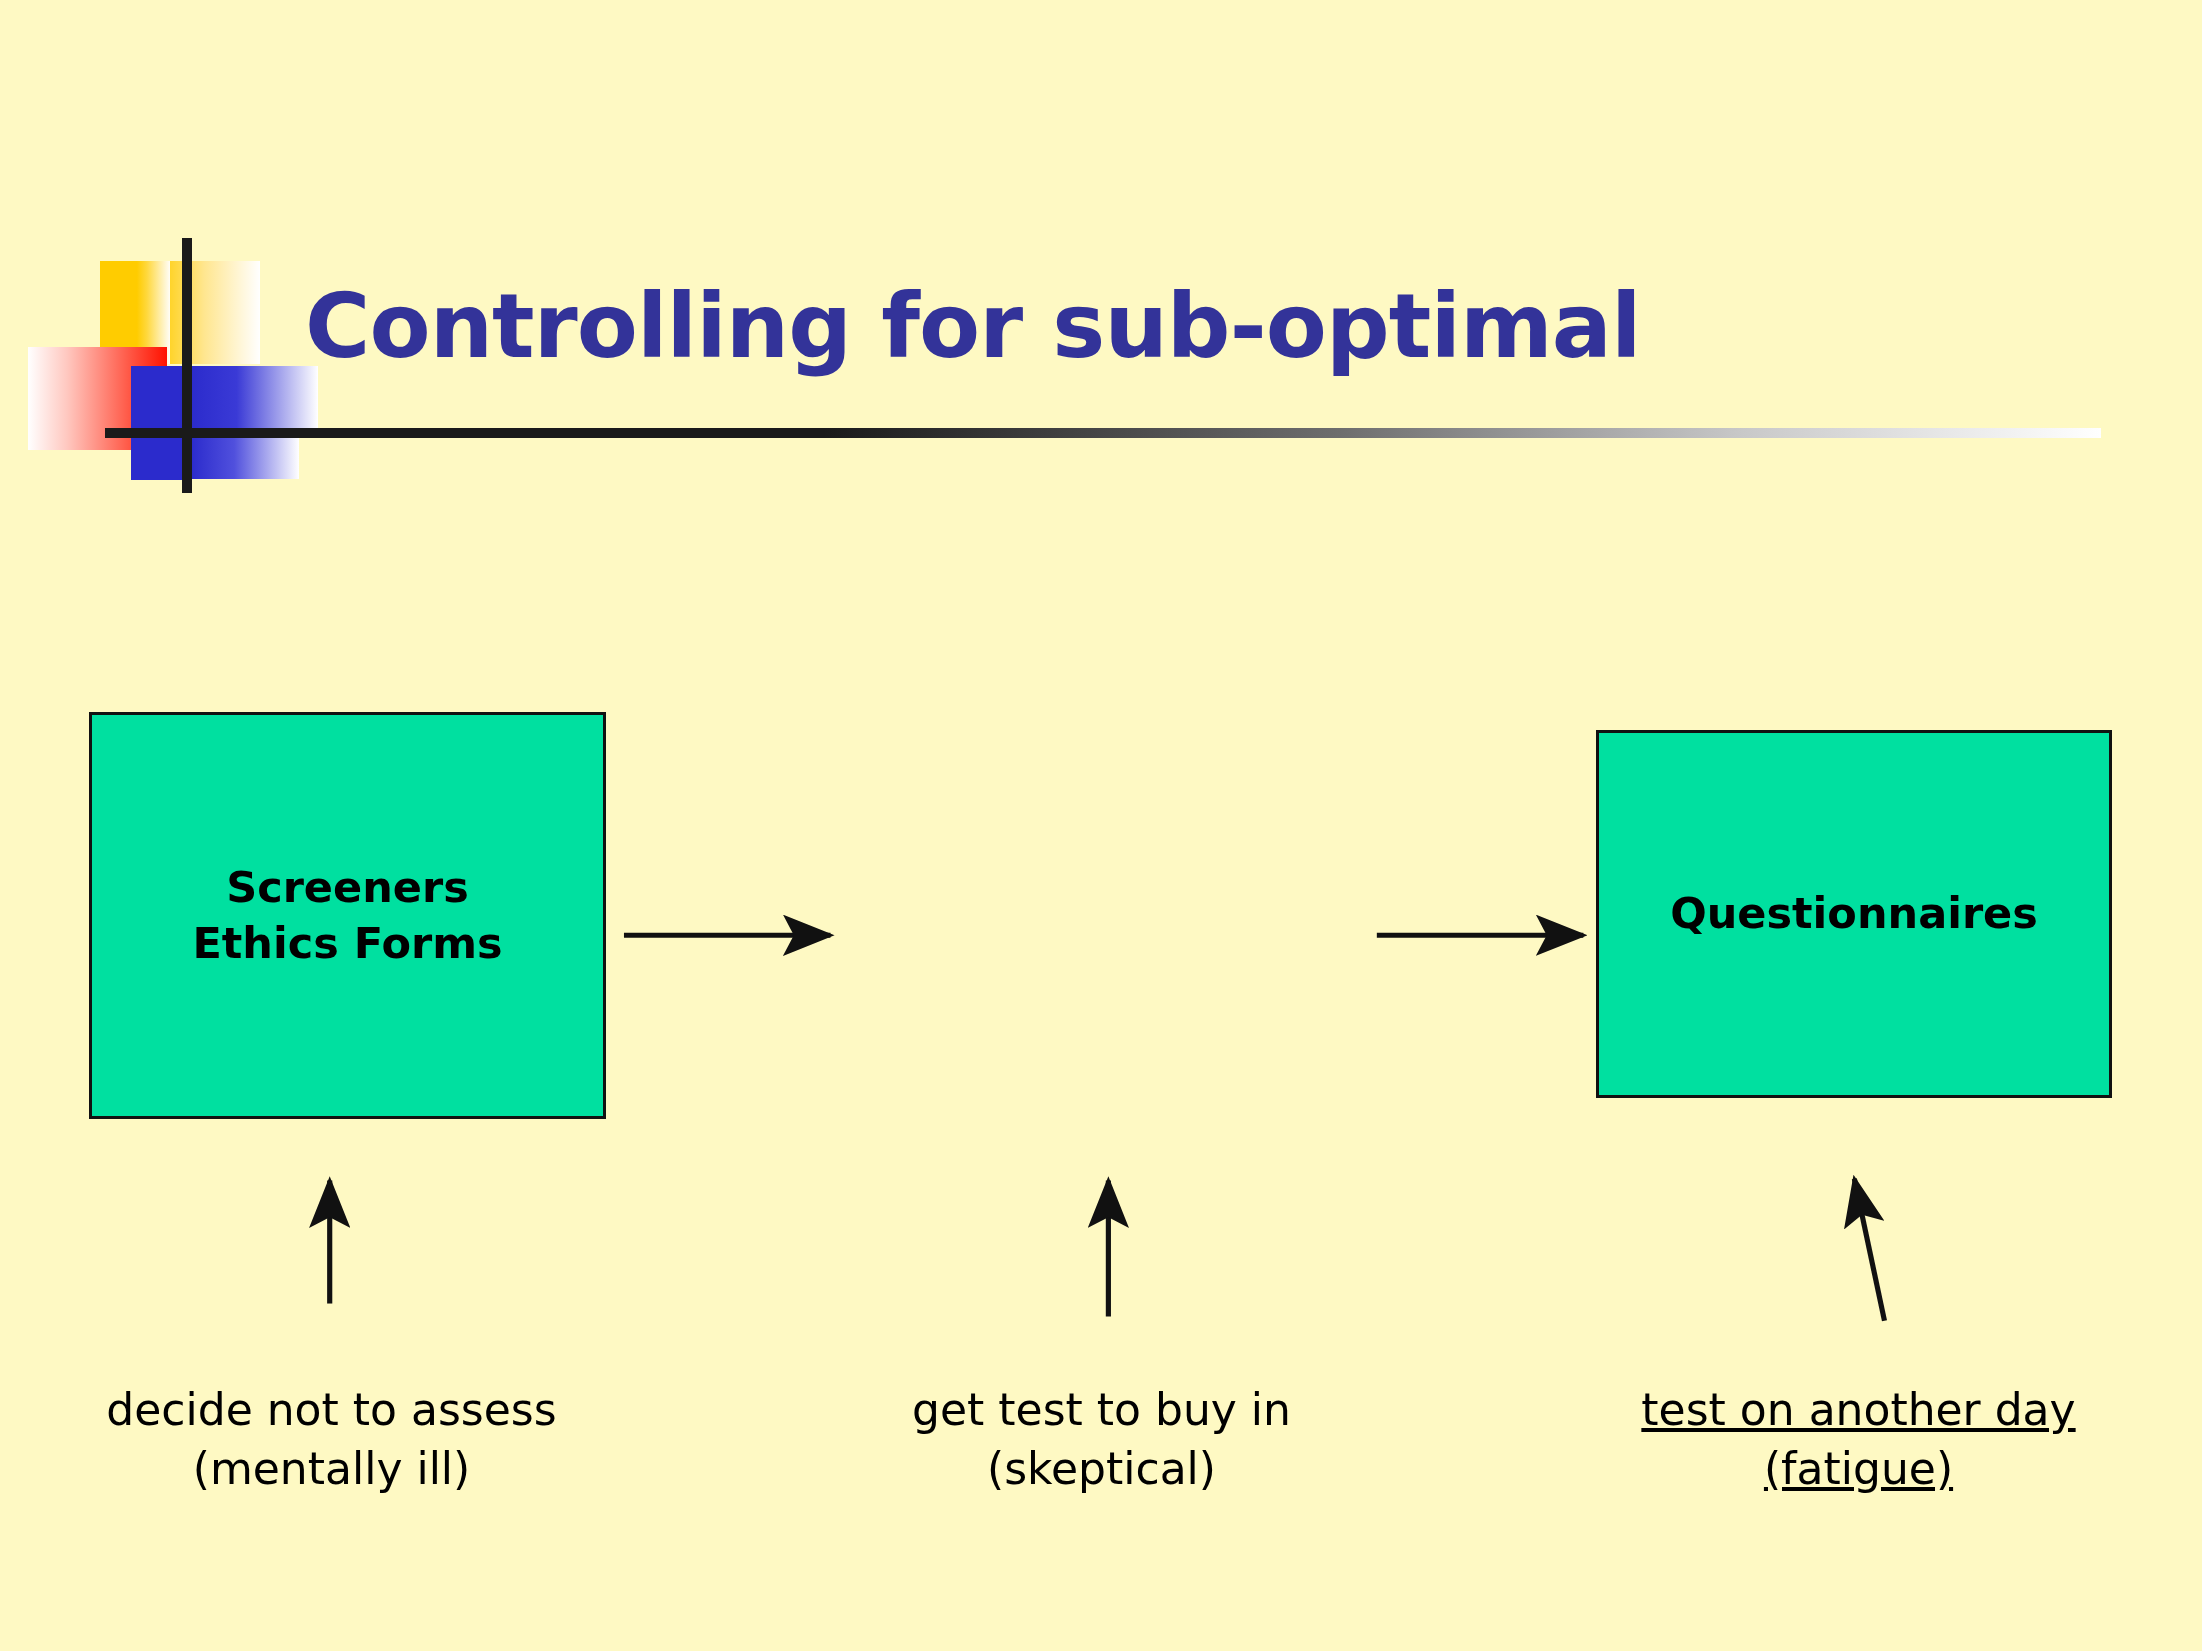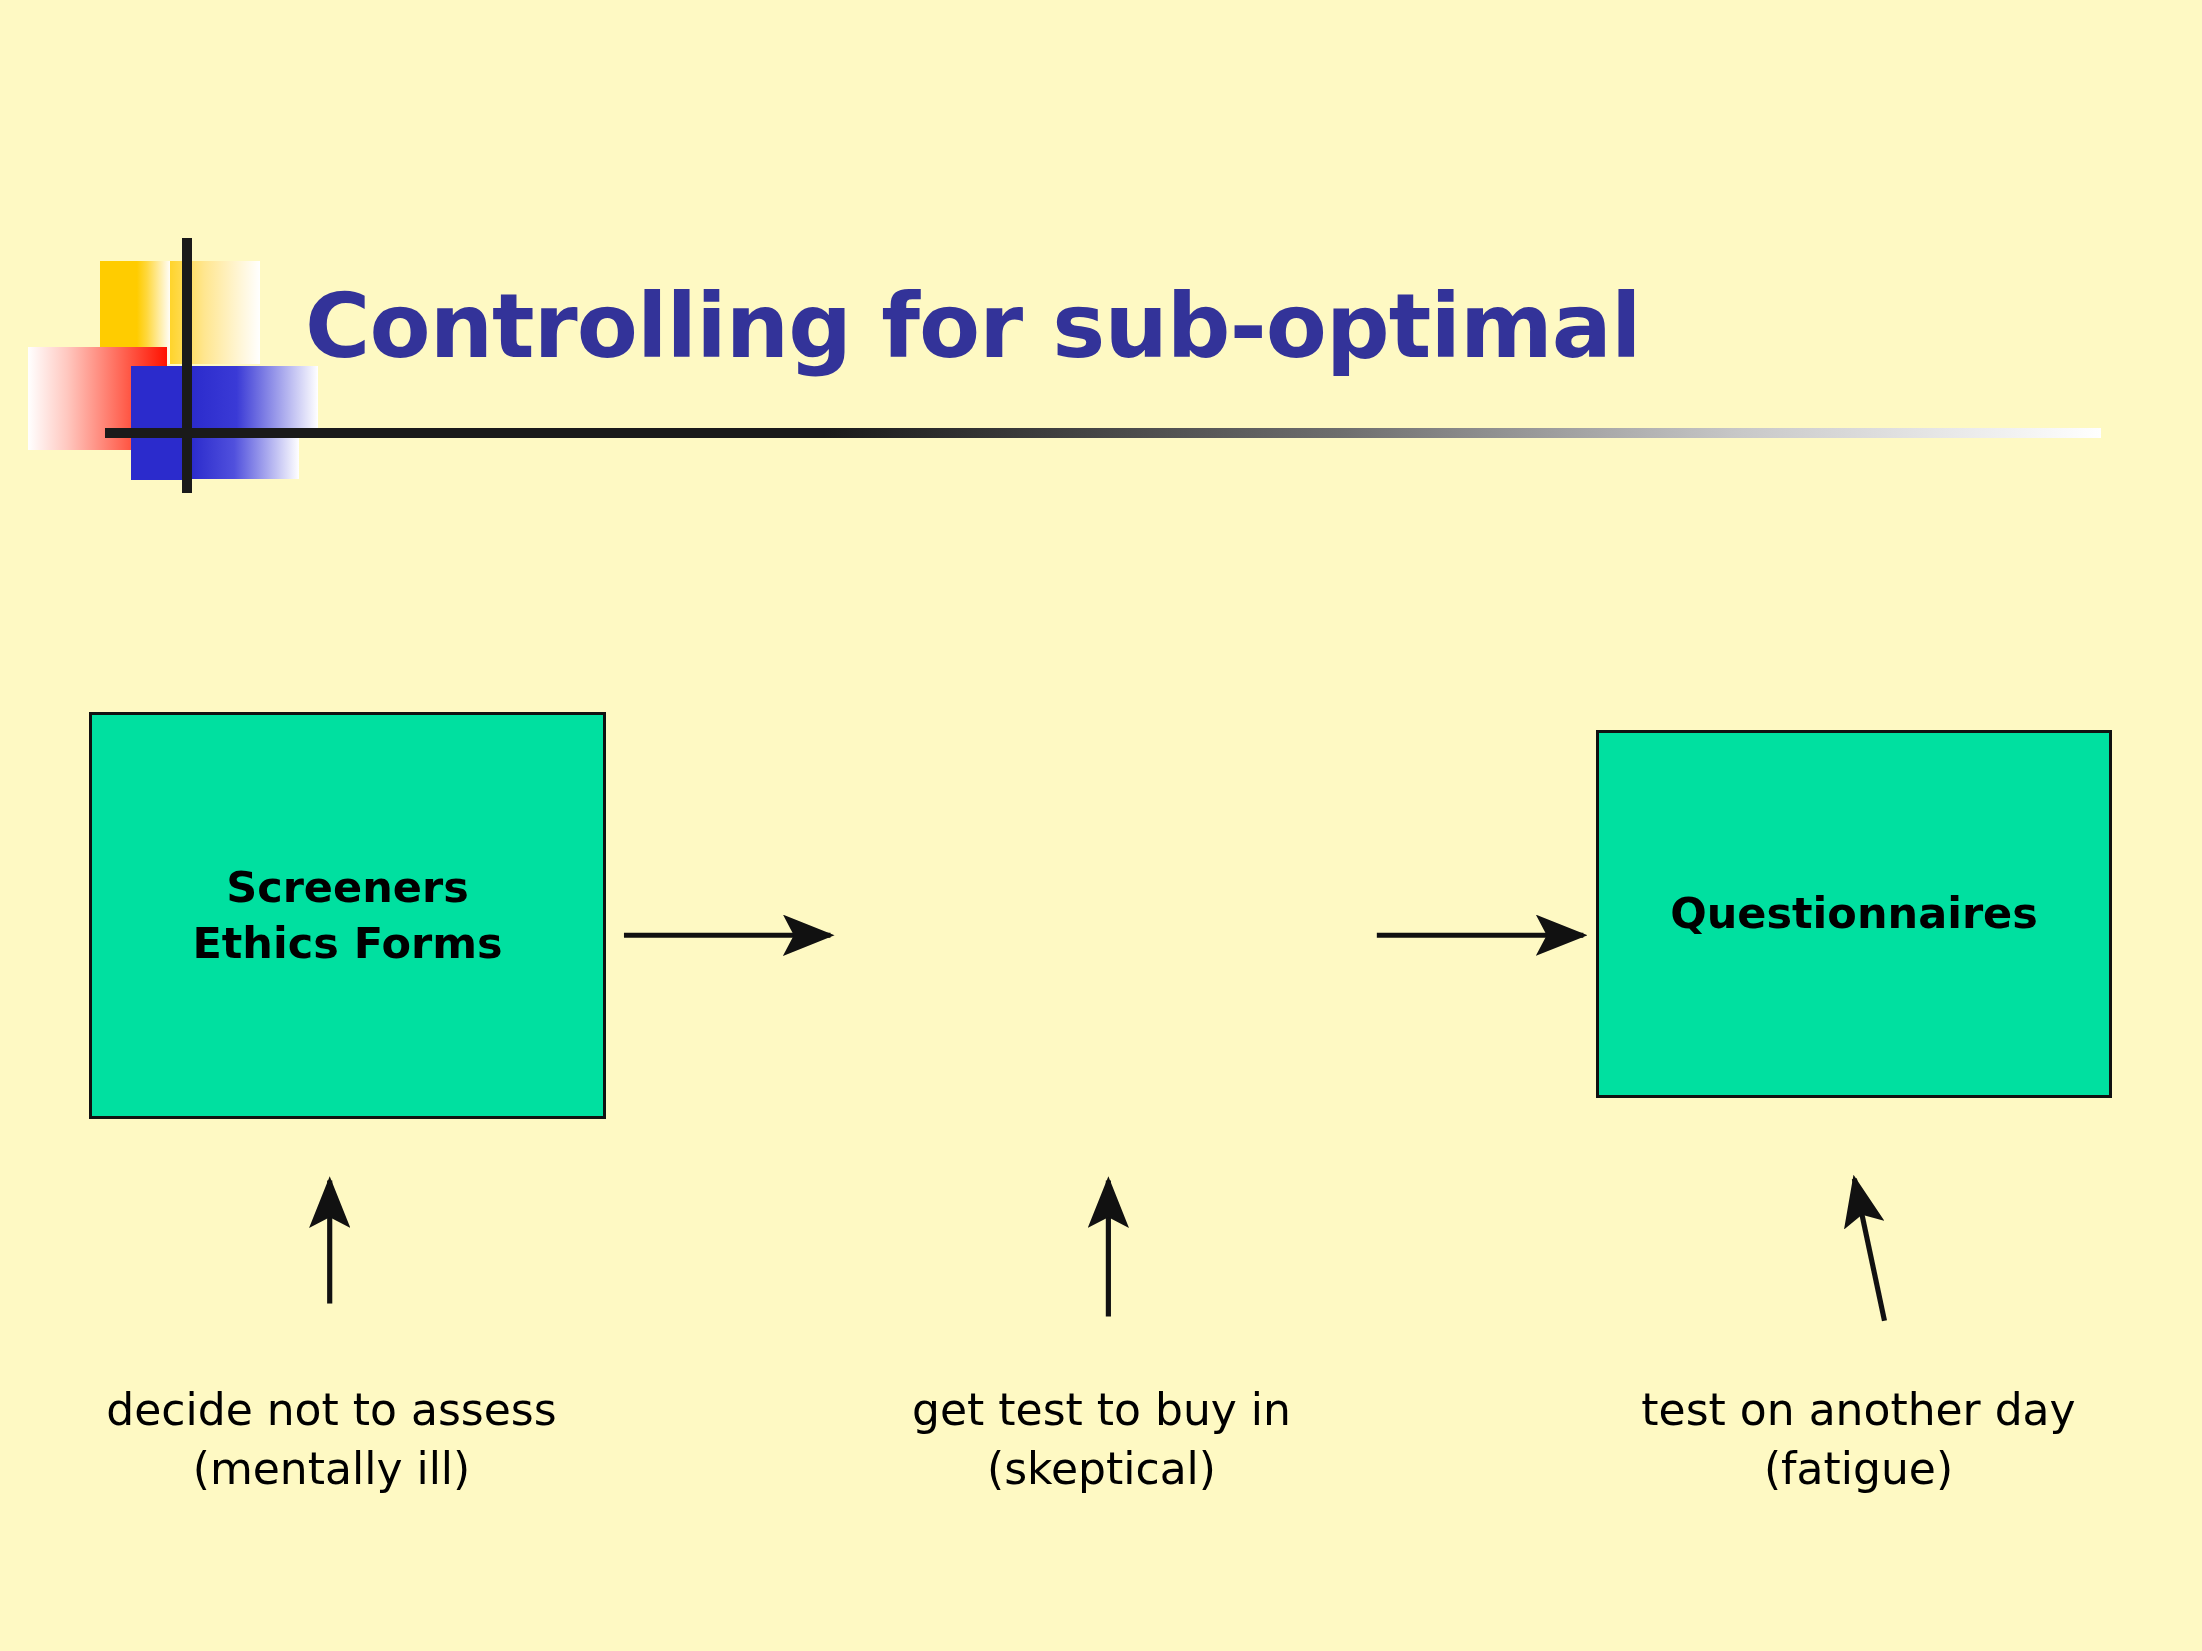--- a/index.html
+++ b/index.html
@@ -120,21 +120,21 @@
     font-family: "DejaVu Sans", sans-serif;
     font-weight: normal;
     font-size: 44px;
     line-height: 1.33;
     color: #000000;
     text-align: center;
     white-space: pre-line;
   }
   #cap-1 { left: 26px;   top: 1381px; width: 611px; }
   #cap-2 { left: 796px;  top: 1381px; width: 611px; }
-  #cap-3 { left: 1553px; top: 1381px; width: 611px; }
+  #cap-3 { left: 1553px; top: 1381px; width: 611px; text-decoration: underline; }
 </style>
 </head>
 <body>
 
 <div id="slide">
 
   <div class="deco deco-yellow"></div>
   <div class="deco deco-yellow-fade"></div>
   <div class="deco deco-red"></div>
   <div class="deco deco-blue"></div>

